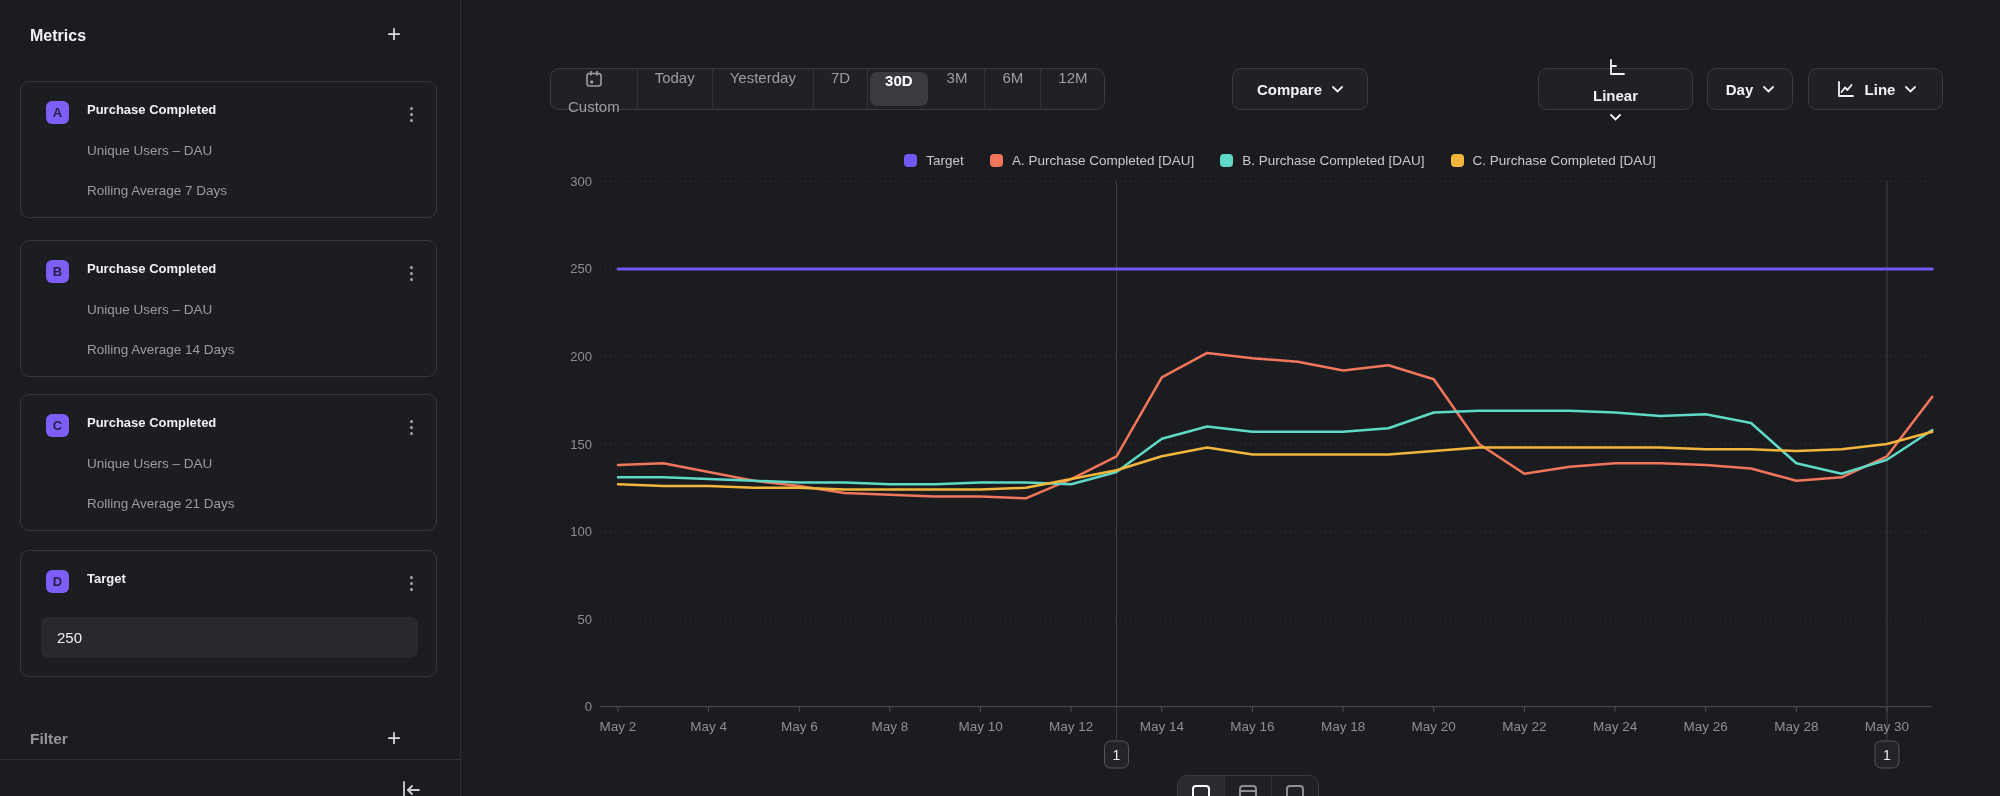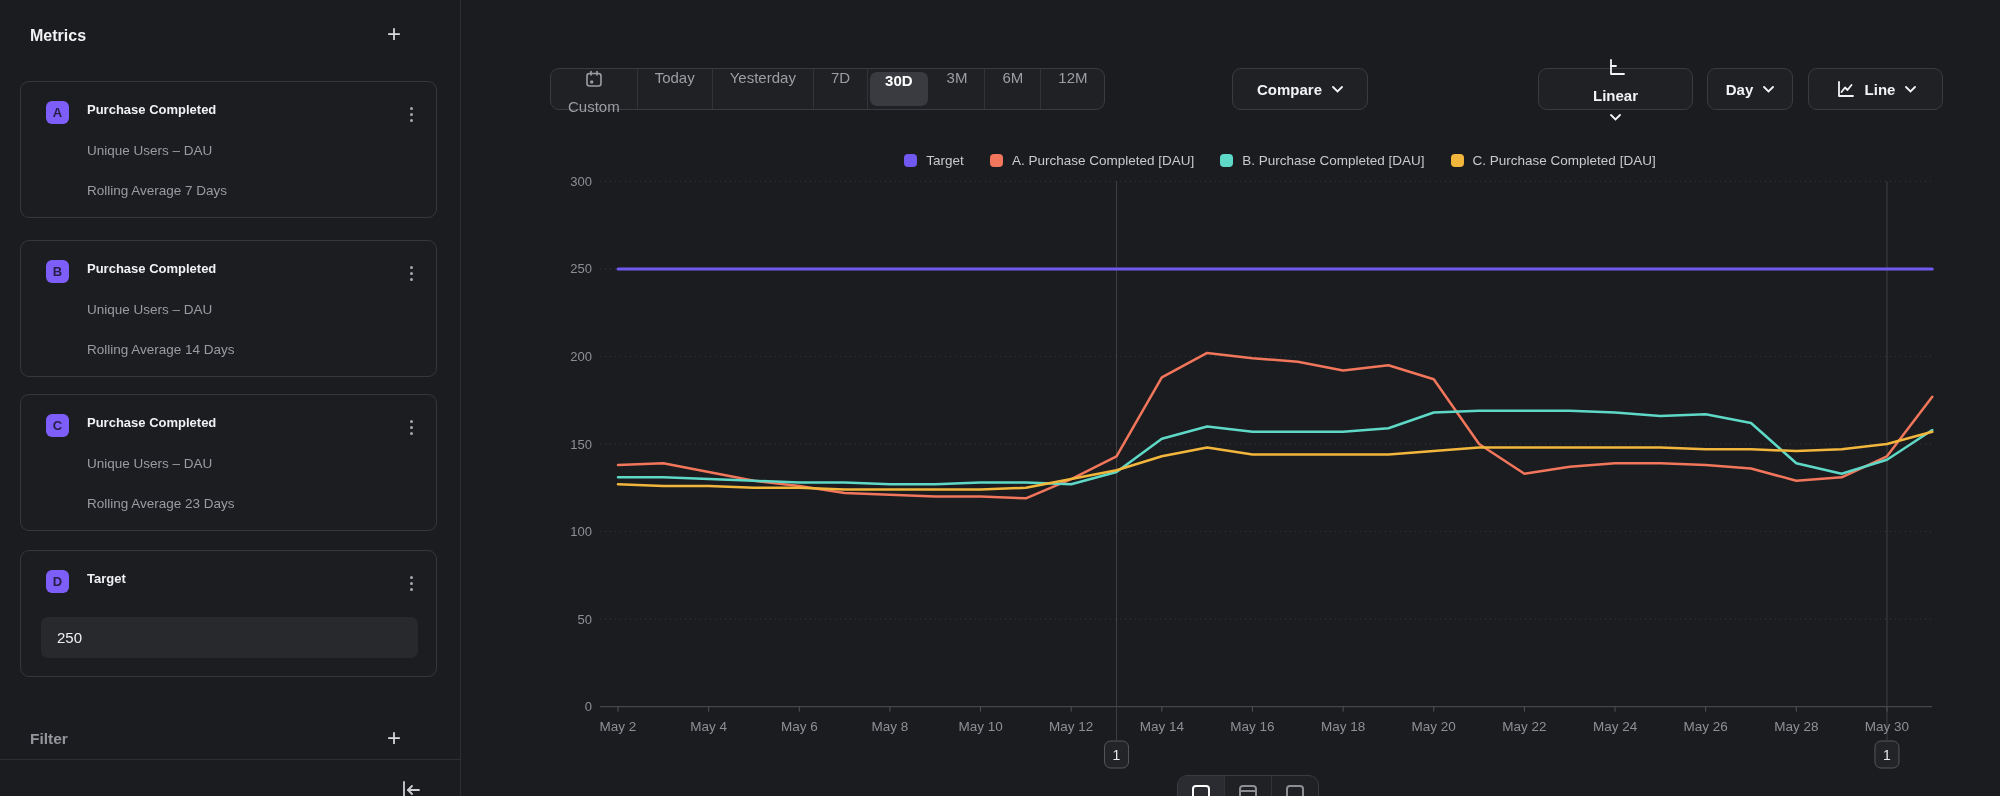--- a/index.html
+++ b/index.html
@@ -102,21 +102,21 @@
 
   <div class="metric-card" style="top:394px;height:137px;">
     <span class="badge">C</span>
     <span class="card-title">Purchase Completed</span>
     <div class="kebab">
         <i></i>
         <i></i>
         <i></i>
       </div>
     <span class="card-line1">Unique Users – DAU</span>
-    <span class="card-line2">Rolling Average 23 Days</span>
+    <span class="card-line2">Rolling Average 21 Days</span>
   </div>
 
   <div class="metric-card" style="top:550px;height:127px;">
     <span class="badge">D</span>
     <span class="card-title">Target</span>
     <div class="kebab">
         <i></i>
         <i></i>
         <i></i>
       </div>

